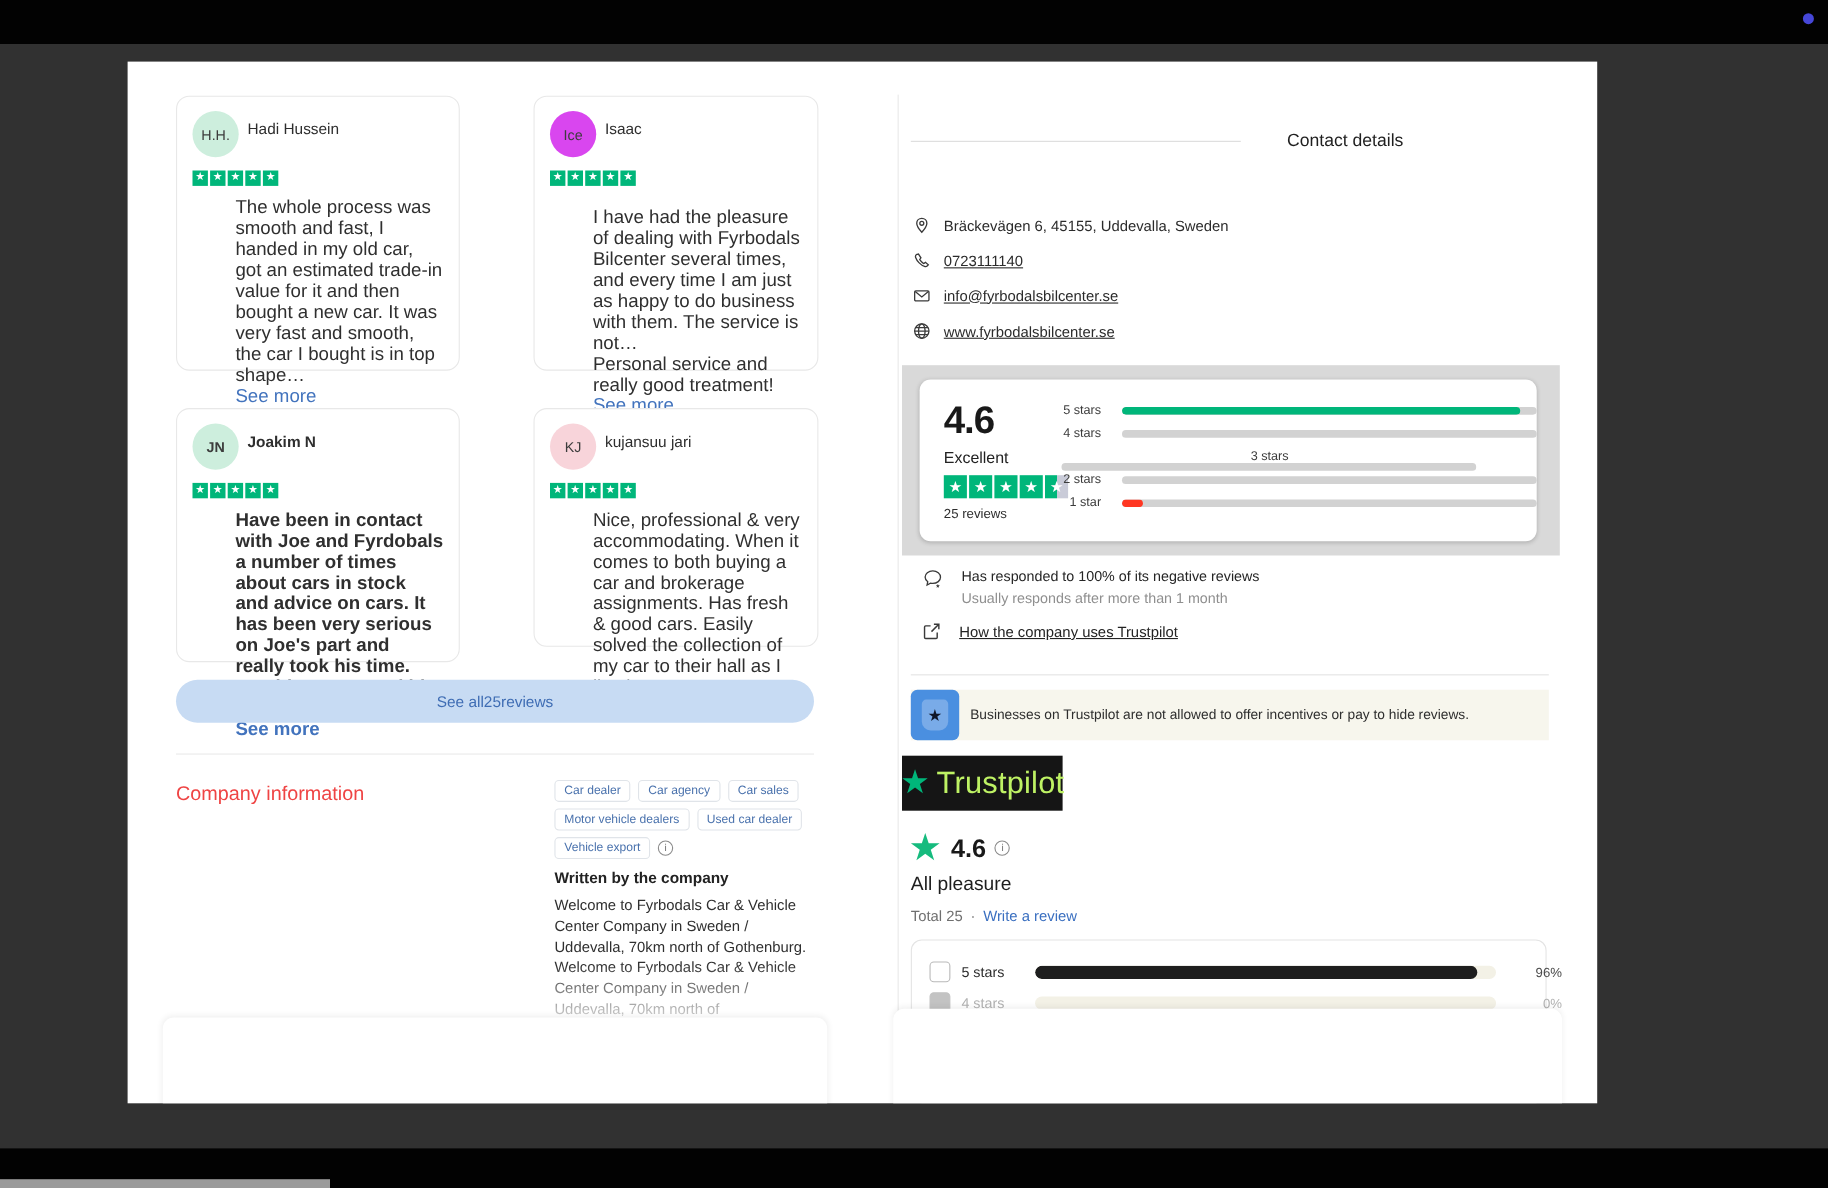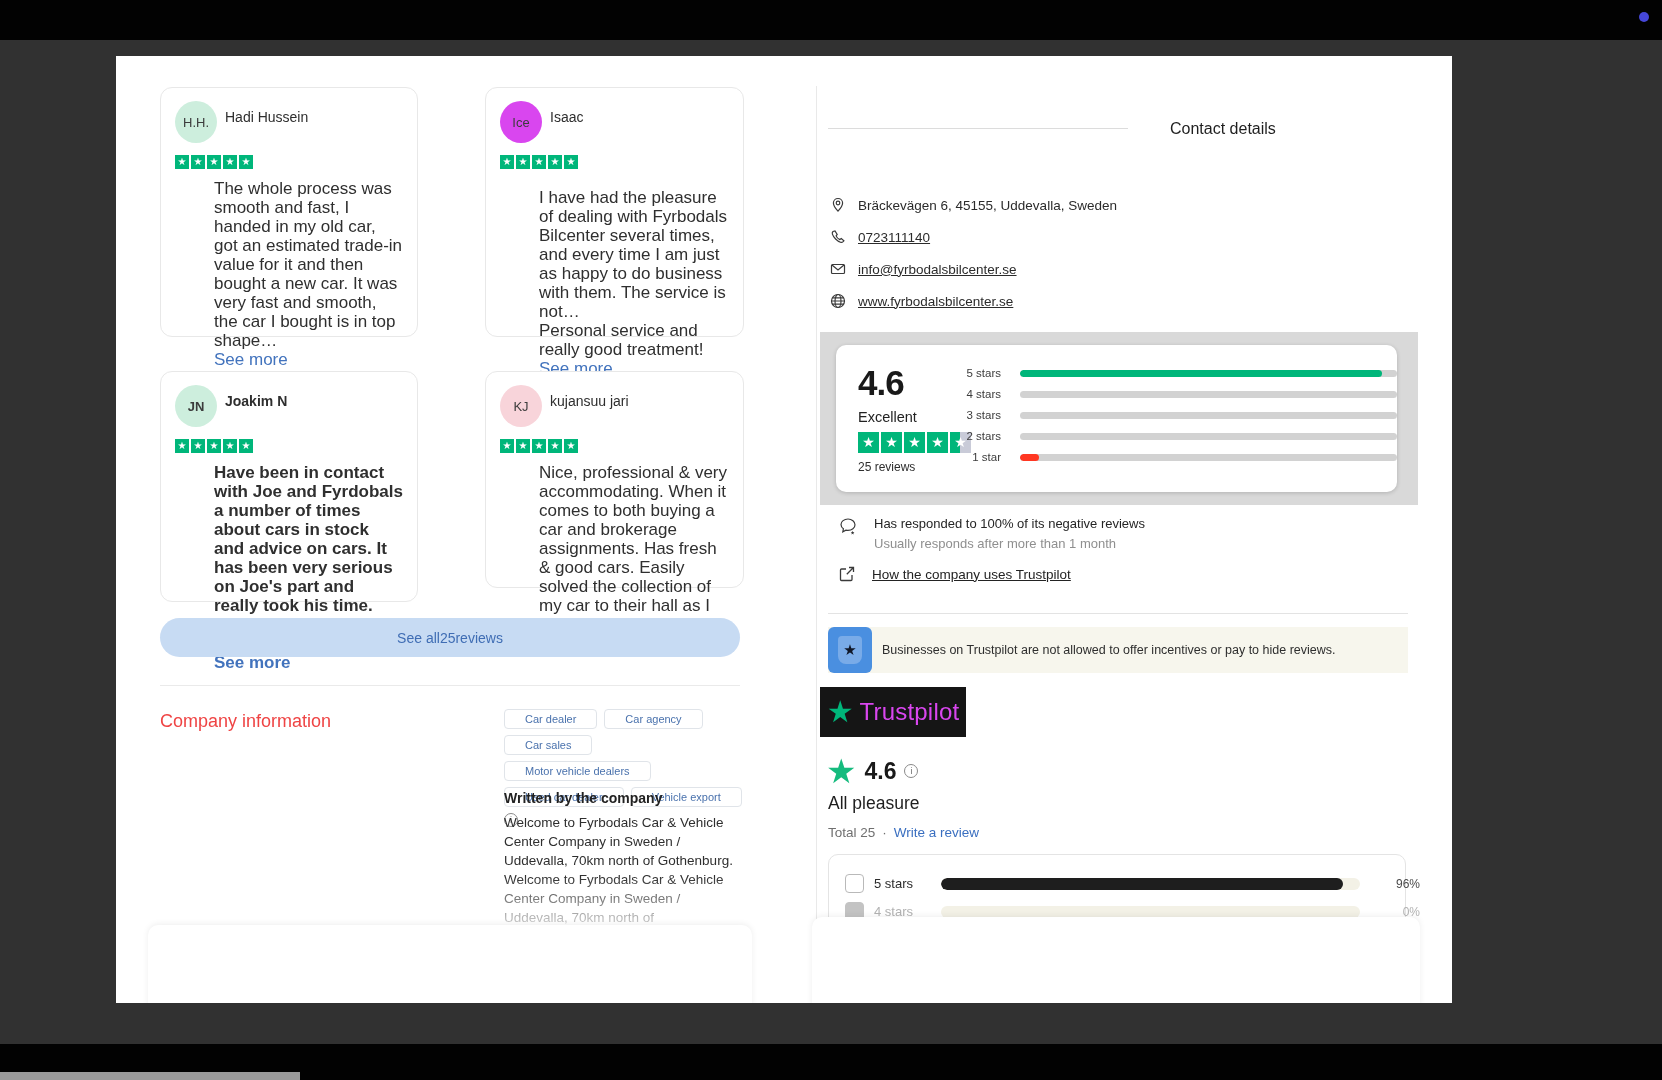--- a/index.html
+++ b/index.html
@@ -29,21 +29,21 @@
 
   .see-all-btn { position:absolute; left:44px; top:562px; width:580px; height:39px; border:none; border-radius:20px;
                  background:#c7dbf3; color:#3f6db4; font-size:14px; font-family:inherit; cursor:pointer; }
 
   .divider-left { position:absolute; left:44px; top:629px; width:580px; height:1px; background:#eaeaea; }
 
   .company-heading { position:absolute; left:44px; top:655px; font-size:18px; color:#ef4444; }
 
   .tags { position:absolute; left:388px; top:653px; width:240px; display:flex; flex-wrap:wrap; gap:6px 7px; align-items:center; }
   .tag { border:1px solid #e0e4e9; border-radius:4px; background:#fff; color:#4a72ad; font-size:11px;
-         padding:3px 20px; white-space:nowrap; cursor:pointer; }
+         padding:3px 8px; white-space:nowrap; cursor:pointer; }
   .info-circle { width:14px; height:14px; border:1px solid #8a8a8a; border-radius:50%; color:#6d6d6d;
                  font-size:9px; line-height:12px; text-align:center; display:inline-block; }
 
   .written-by { position:absolute; left:388px; top:734px; font-size:14px; font-weight:bold; color:#222; }
   .company-desc { position:absolute; left:388px; top:757px; width:237px; font-size:13.5px; line-height:19px; color:#2f2f2f; }
   .desc-fade { position:absolute; left:388px; top:820px; width:240px; height:60px;
                background:linear-gradient(to bottom, rgba(255,255,255,0), rgba(255,255,255,0.95)); pointer-events:none; }
   .faded-line { position:absolute; left:388px; top:870px; font-size:13.5px; color:#2f2f2f; opacity:0.18; }
 
   .v-divider { position:absolute; left:700px; top:30px; width:1px; height:880px; background:#e9e9e9; }
@@ -79,21 +79,21 @@
 
   .mid-rule { position:absolute; left:712px; top:557px; width:580px; height:1px; background:#e3e3e3; }
 
   .notice { position:absolute; left:712px; top:571px; width:580px; height:46px; background:#f7f6ed; display:flex; align-items:center; }
   .notice-badge { width:44px; height:46px; background:#4a8fe0; border-radius:6px; display:flex; align-items:center; justify-content:center; flex:0 0 44px; }
   .notice-shield { width:24px; height:28px; background:#79abe8; border-radius:4px 4px 8px 8px; display:flex; align-items:center; justify-content:center; color:#101728; font-size:15px; }
   .notice-text { font-size:12.5px; color:#2e2e2e; padding-left:10px; }
 
   .tp-logo { position:absolute; left:704px; top:631px; width:146px; height:50px; background:#151515; display:flex; align-items:center; justify-content:center; gap:6px; }
   .tp-logo .logo-star { color:#00b67a; font-size:30px; line-height:30px; }
-  .tp-logo .logo-word { color:#d946ef; font-size:24px; letter-spacing:0.2px; }
+  .tp-logo .logo-word { color:#bef264; font-size:28px; letter-spacing:0.2px; }
 
   .score-line { position:absolute; left:710px; top:698px; display:flex; align-items:center; gap:8px; }
   .score-line .sl-star { color:#16bb7e; font-size:34px; line-height:34px; }
   .score-line .sl-num { font-size:23px; font-weight:bold; color:#191919; }
 
   .all-reviews-h { position:absolute; left:712px; top:737px; font-size:17.5px; color:#1e1e1e; }
   .total-row { position:absolute; left:712px; top:769px; font-size:13.5px; color:#6f6f6f; display:flex; gap:7px; align-items:center; }
   .write-link { color:#3a6fc0; cursor:pointer; }
 
   .filter-card { position:absolute; left:712px; top:798px; width:578px; height:149px; border:1px solid #e4e4e4; border-radius:10px; background:#fff; }
@@ -268,21 +268,21 @@
           <span class="bar-track">
               <span class="bar-fill" style="width: 96%; background: rgb(0, 182, 122);"></span>
             </span>
         </div>
         <div class="bar-row" style="top:43px;">
           <span class="bar-label">4 stars</span>
           <span class="bar-track">
               <span class="bar-fill" style="width: 0%; background: rgb(0, 182, 122);"></span>
             </span>
         </div>
-        <div class="bar-row" style="top:64px;">
+        <div class="bar-row" style="top:64px;flex-direction:column;">
           <span class="bar-label">3 stars</span>
           <span class="bar-track">
               <span class="bar-fill" style="width: 0%; background: rgb(0, 182, 122);"></span>
             </span>
         </div>
         <div class="bar-row" style="top:85px;">
           <span class="bar-label">2 stars</span>
           <span class="bar-track">
               <span class="bar-fill" style="width: 0%; background: rgb(0, 182, 122);"></span>
             </span>

